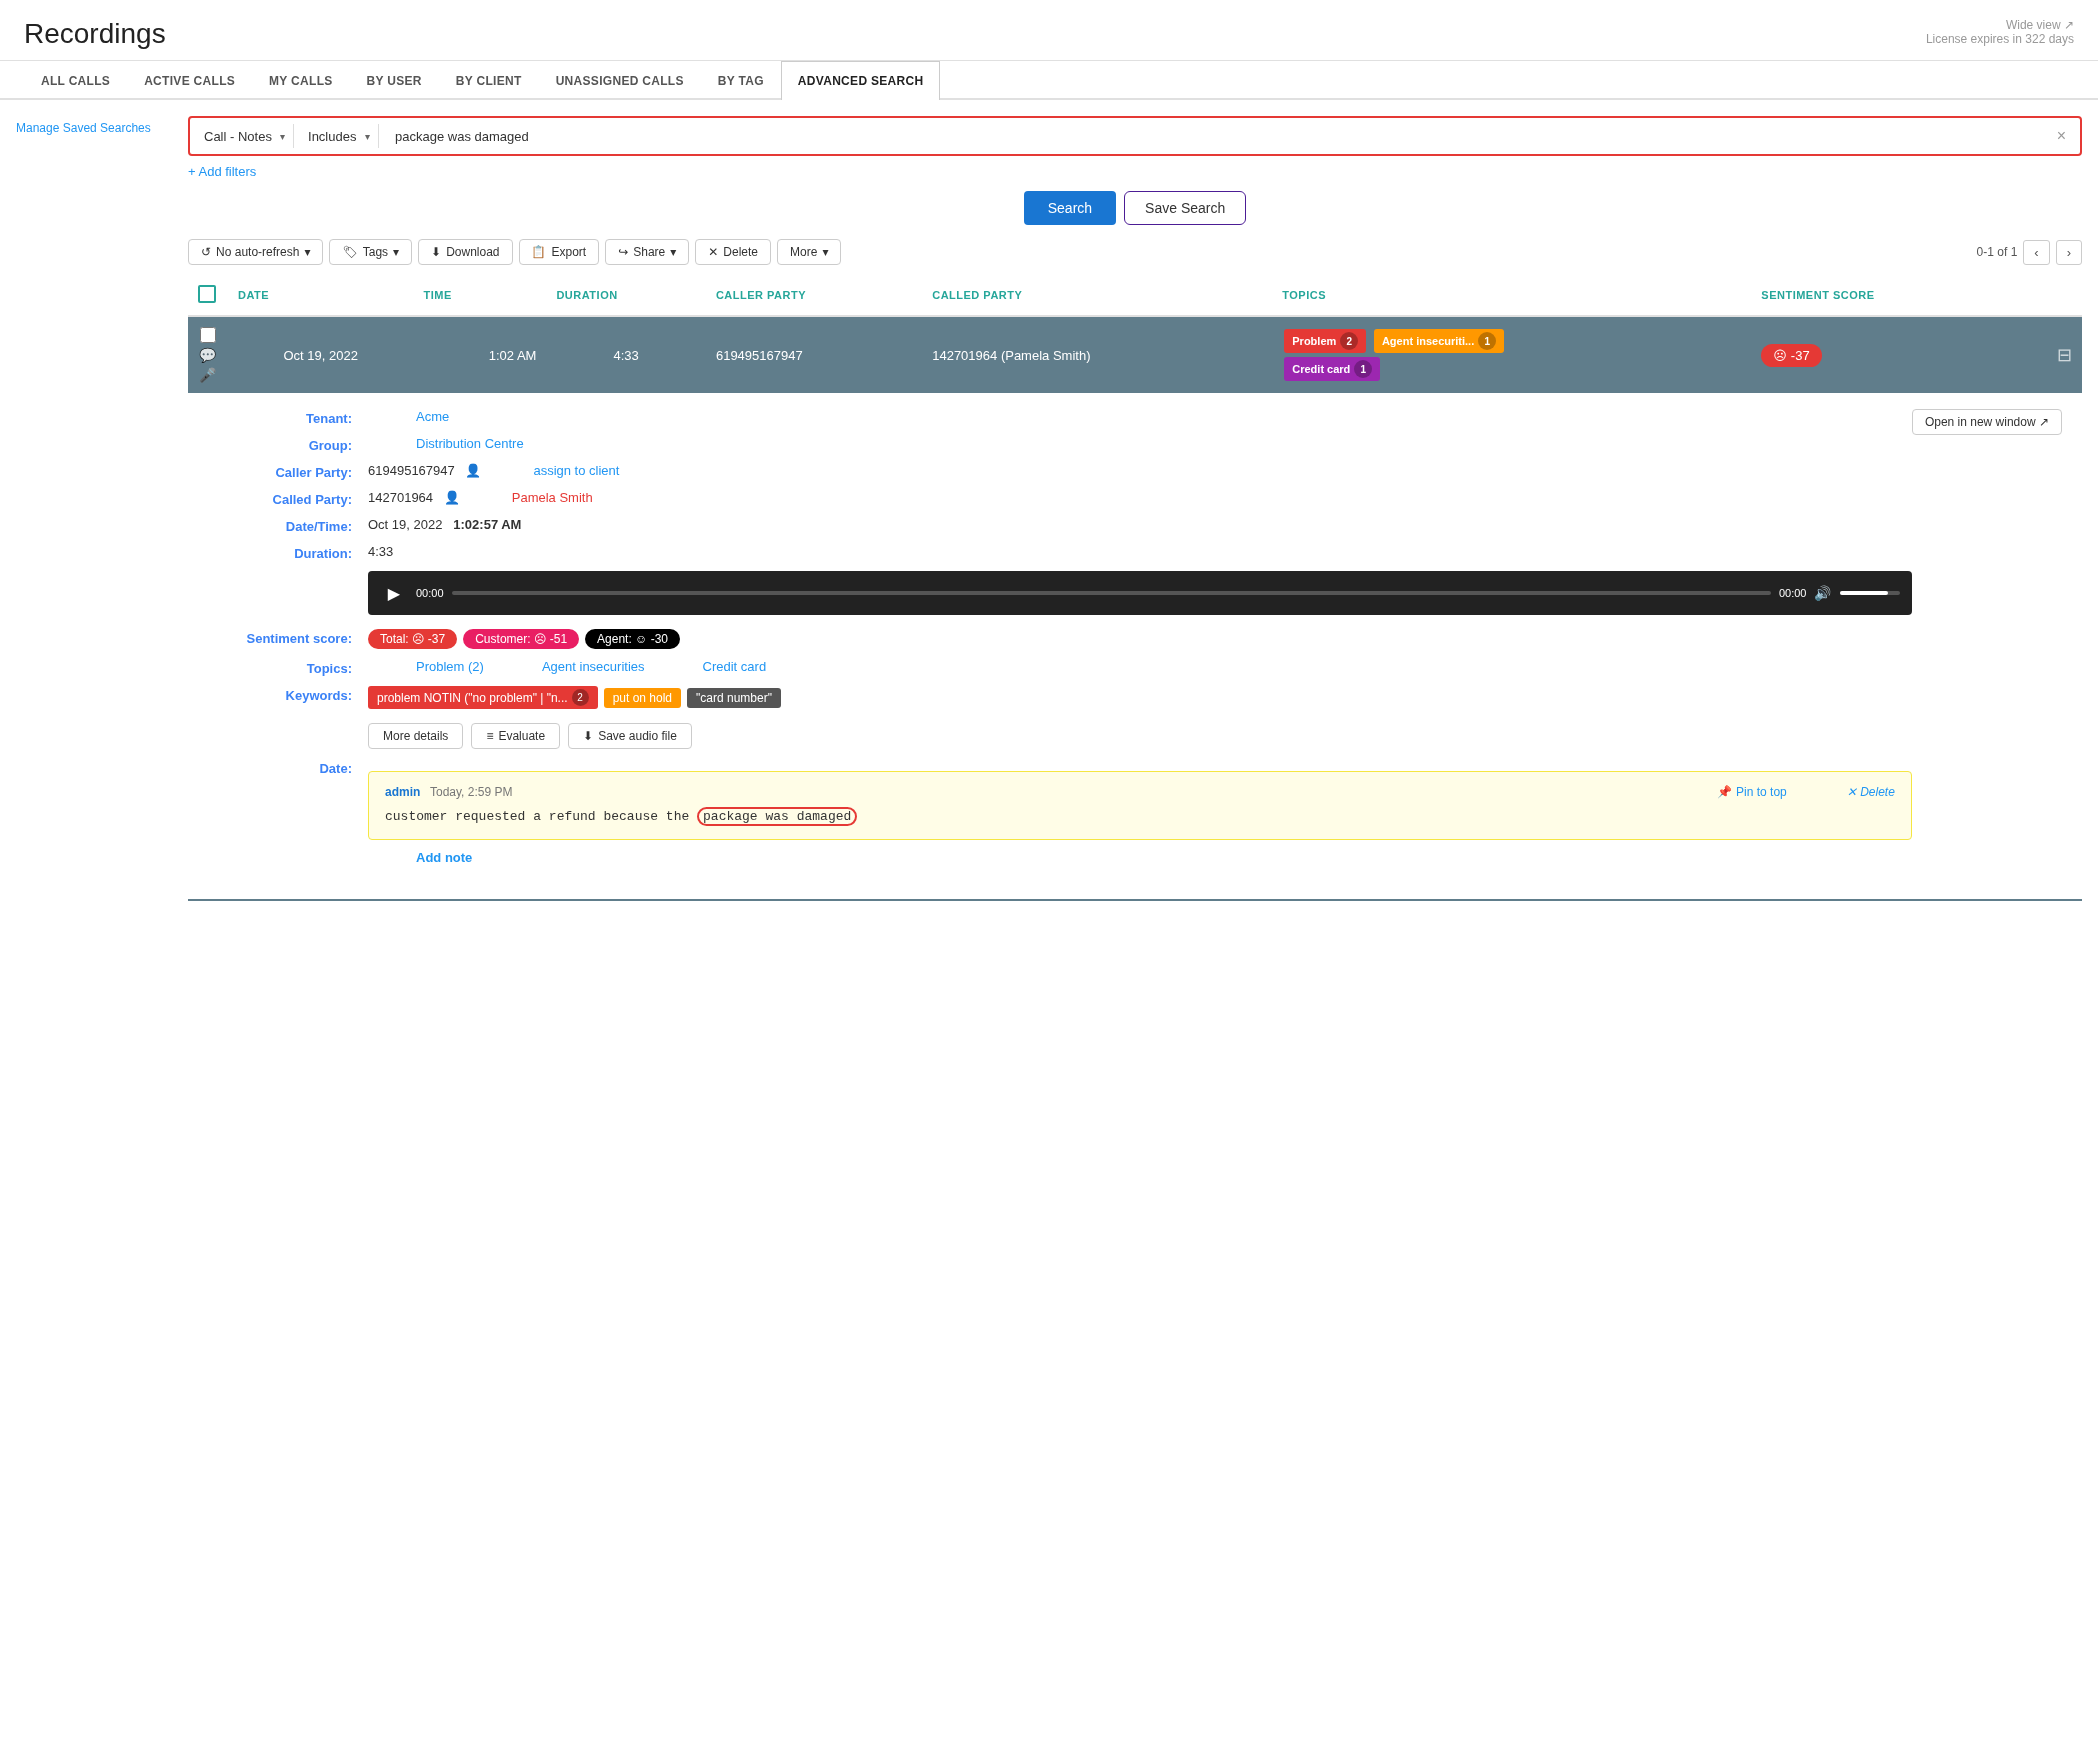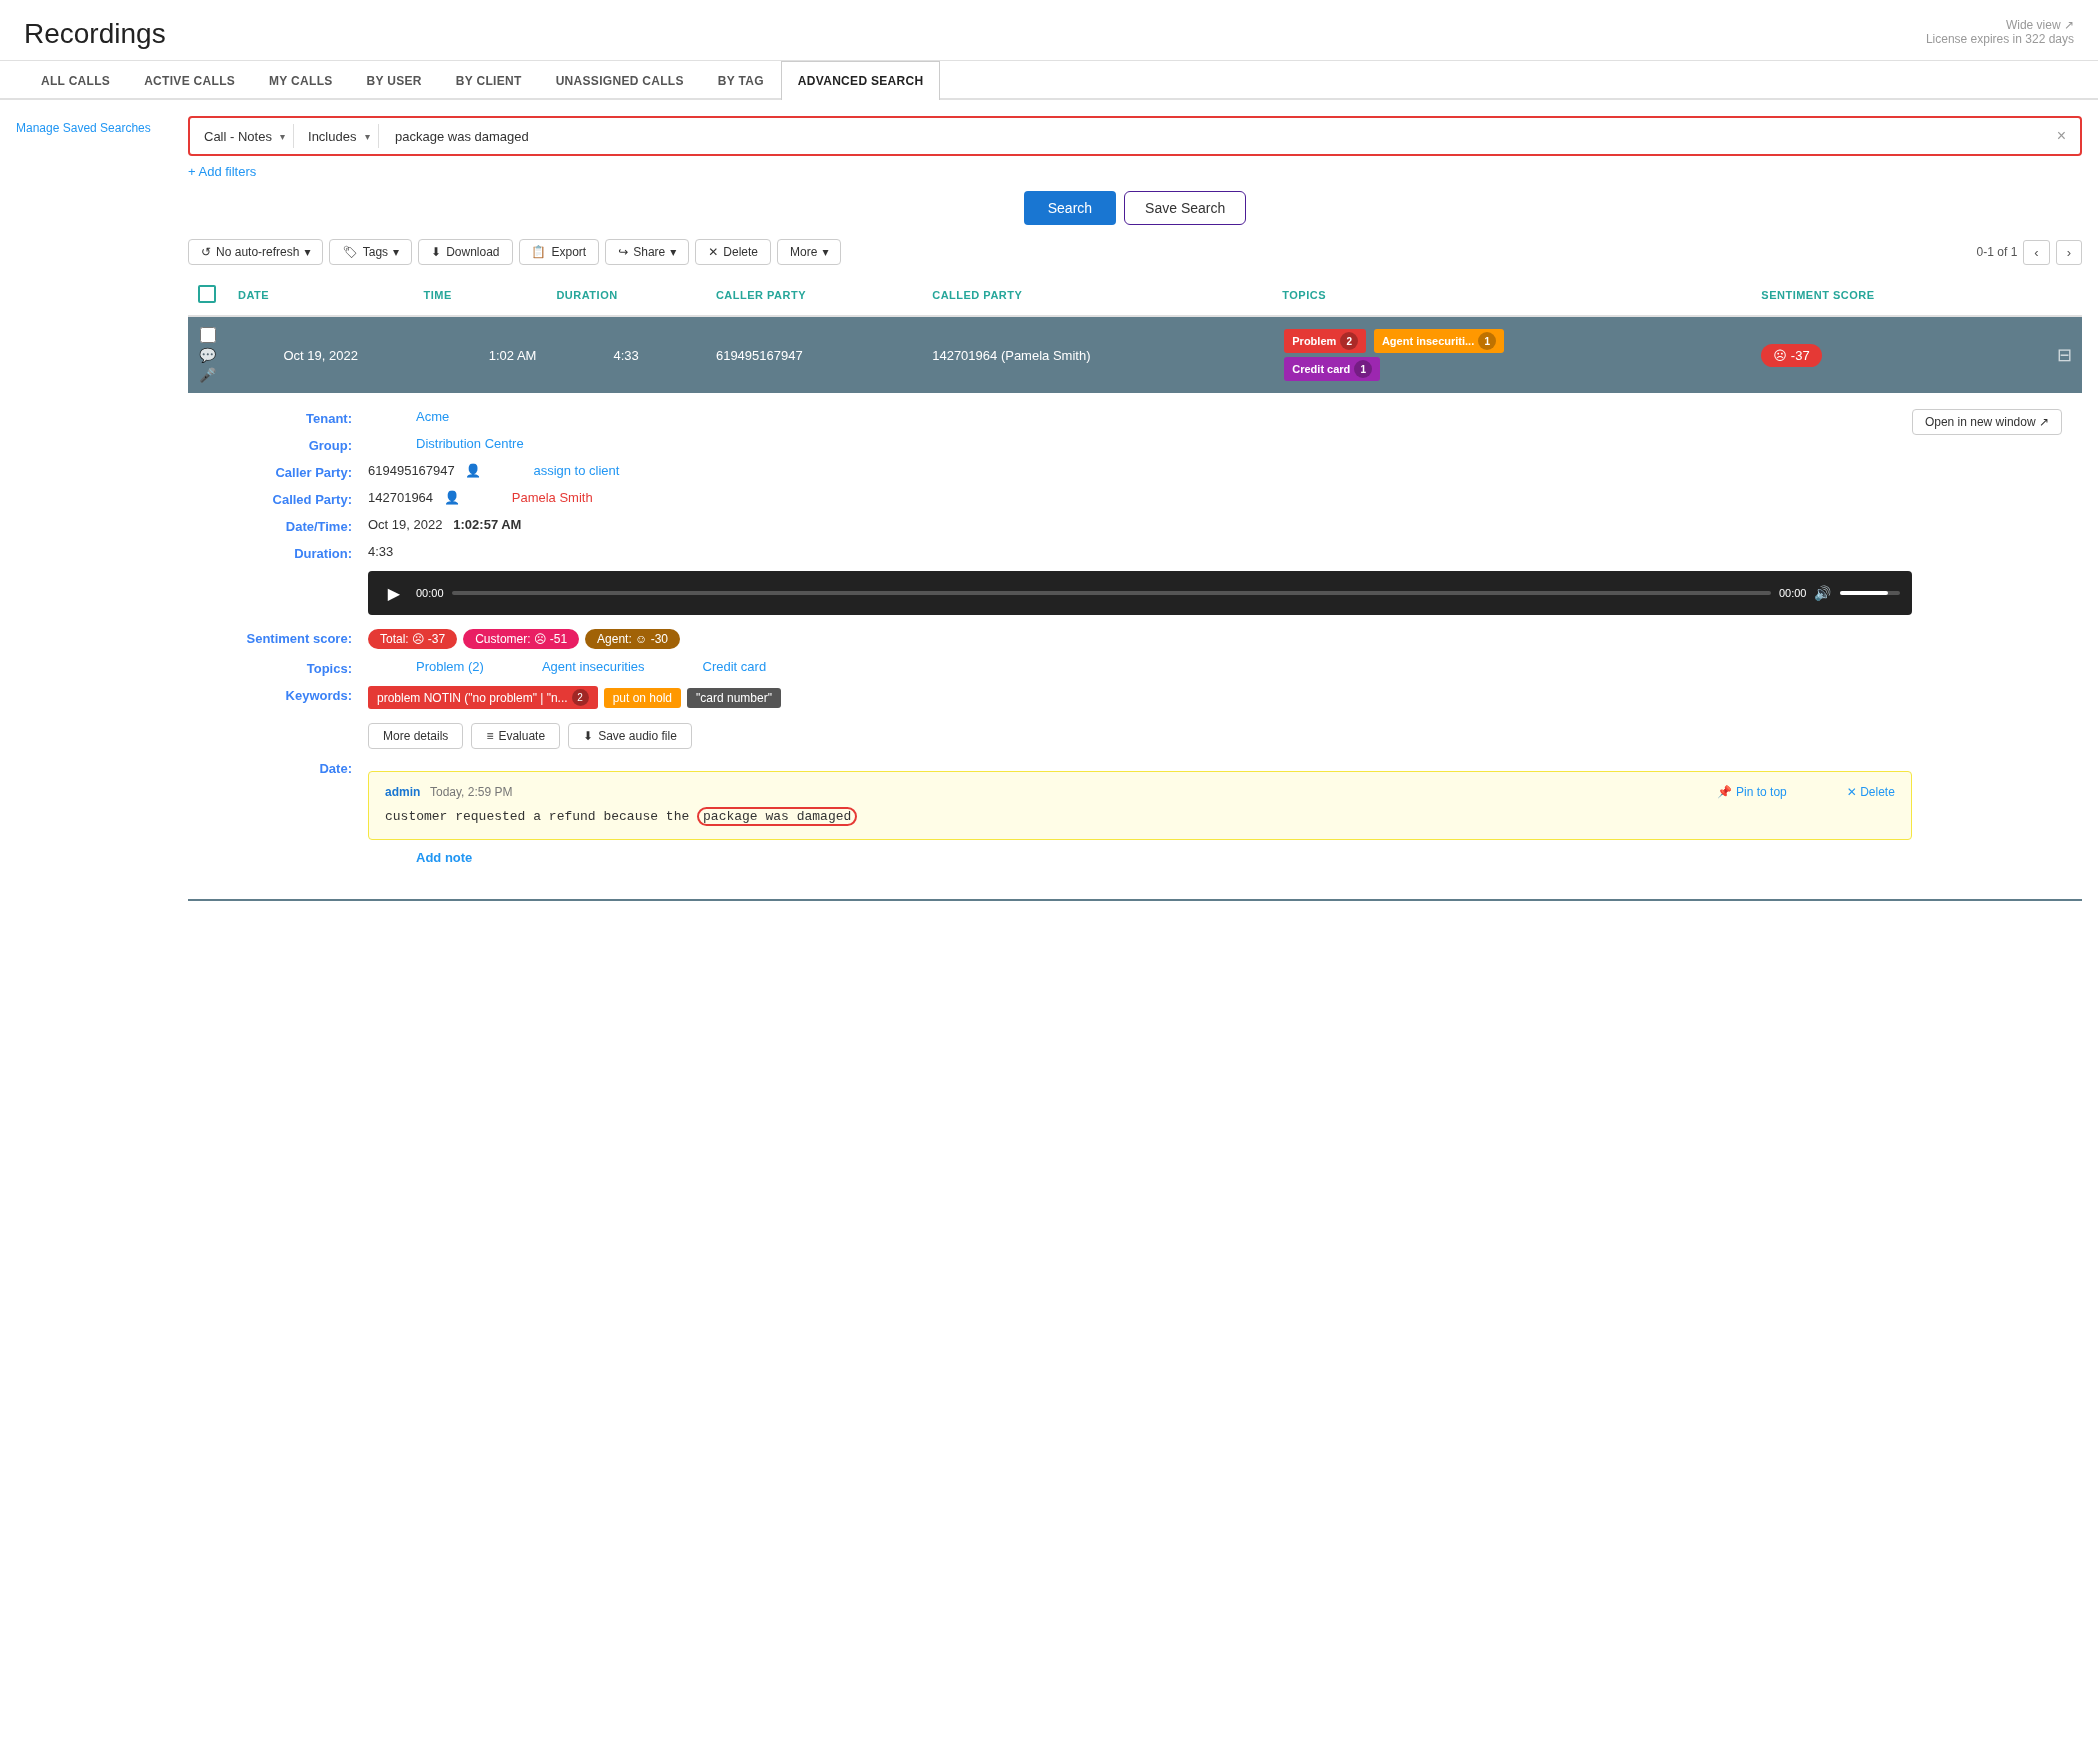--- a/index.html
+++ b/index.html
@@ -102,21 +102,21 @@
     .progress-bar-container { flex: 1; height: 4px; background: #555; border-radius: 2px; cursor: pointer; }
     .progress-bar-fill { height: 100%; background: #fff; border-radius: 2px; width: 0%; }
     .volume-icon { color: #fff; font-size: 14px; }
     .volume-bar { width: 60px; height: 4px; background: #555; border-radius: 2px; position: relative; }
     .volume-fill { height: 100%; background: #fff; border-radius: 2px; width: 80%; }
     
     
     .sentiment-badges { display: flex; gap: 6px; flex-wrap: wrap; }
     .sent-total { background: #e53935; color: #fff; border-radius: 20px; padding: 3px 12px; font-size: 12px; display: flex; align-items: center; gap: 4px; }
     .sent-customer { background: #e91e63; color: #fff; border-radius: 20px; padding: 3px 12px; font-size: 12px; display: flex; align-items: center; gap: 4px; }
-    .sent-agent { background: #a16207; color: #fff; border-radius: 20px; padding: 3px 12px; font-size: 12px; display: flex; align-items: center; gap: 4px; }
+    .sent-agent { background: #000000; color: #fff; border-radius: 20px; padding: 3px 12px; font-size: 12px; display: flex; align-items: center; gap: 4px; }
     
     
     .topics-list { display: flex; gap: 10px; flex-wrap: wrap; }
     .topic-link { font-size: 13px; text-decoration: none; }
     .topic-problem { color: #e53935; }
     .topic-agent { color: #ff9800; }
     .topic-credit { color: #9c27b0; }
     
     
     .keywords-list { display: flex; gap: 6px; flex-wrap: wrap; align-items: center; }
@@ -131,21 +131,21 @@
     .action-btn { border: 1px solid #ccc; background: #fff; padding: 5px 14px; border-radius: 4px; font-size: 12px; cursor: pointer; display: flex; align-items: center; gap: 5px; color: #333; }
     
     
     .notes-section { margin-top: 12px; background: #fffde7; border: 1px solid #f5e642; border-radius: 4px; padding: 12px 16px; }
     .notes-header { display: flex; justify-content: space-between; align-items: center; margin-bottom: 8px; }
     .note-author { font-weight: 700; color: #1976D2; font-size: 12px; }
     .note-time { color: #777; font-size: 12px; margin-left: 6px; }
     .note-actions { display: flex; gap: 12px; }
     .note-action-link { font-size: 12px; text-decoration: none; cursor: pointer; display: flex; align-items: center; gap: 4px; }
     .pin-link { color: #555; }
-    .delete-link { color: #e53935; }
+    .delete-link { color: #e53935; font-style: italic; }
     .note-text { font-family: 'Courier New', monospace; font-size: 13px; color: #333; line-height: 1.5; }
     .highlighted-phrase { border: 2px solid #e53935; border-radius: 20px; padding: 0 4px; display: inline; }
     
     .add-note-link { color: #1976D2; font-size: 13px; font-weight: 600; text-decoration: none; cursor: pointer; display: inline-block; margin-top: 10px; }
     
     
     .header-check { display: inline-flex; align-items: center; justify-content: center; }
     .th-check { width: 18px; height: 18px; border: 2px solid #26a69a; border-radius: 2px; cursor: pointer; }
   </style>
 </head>

